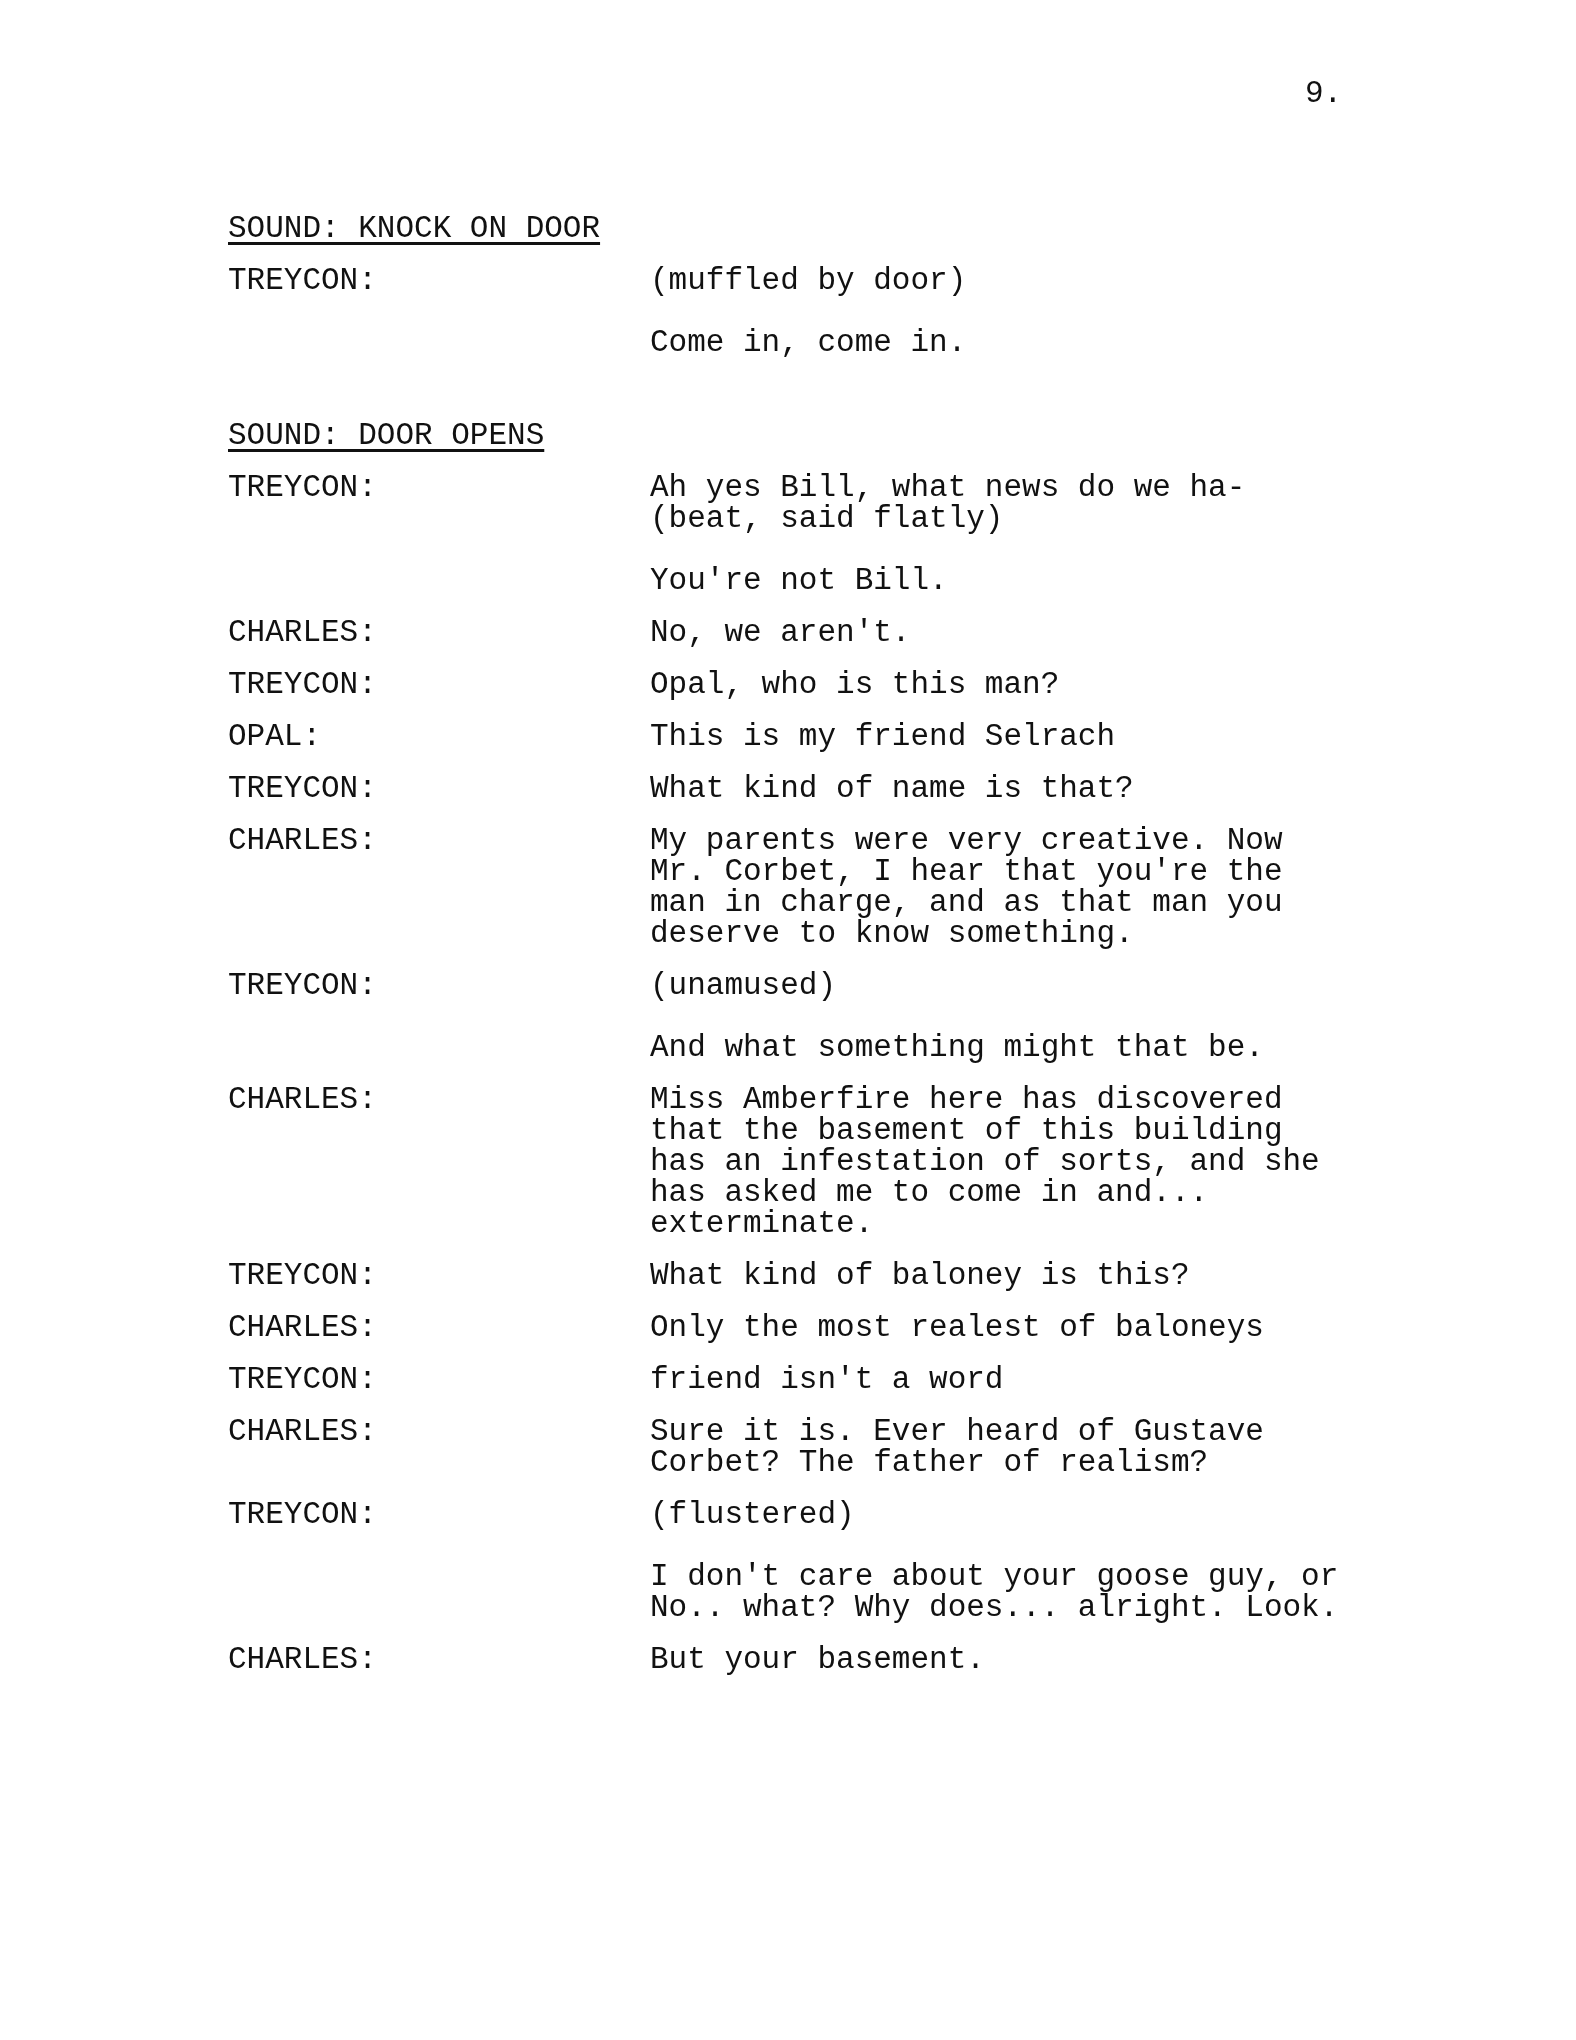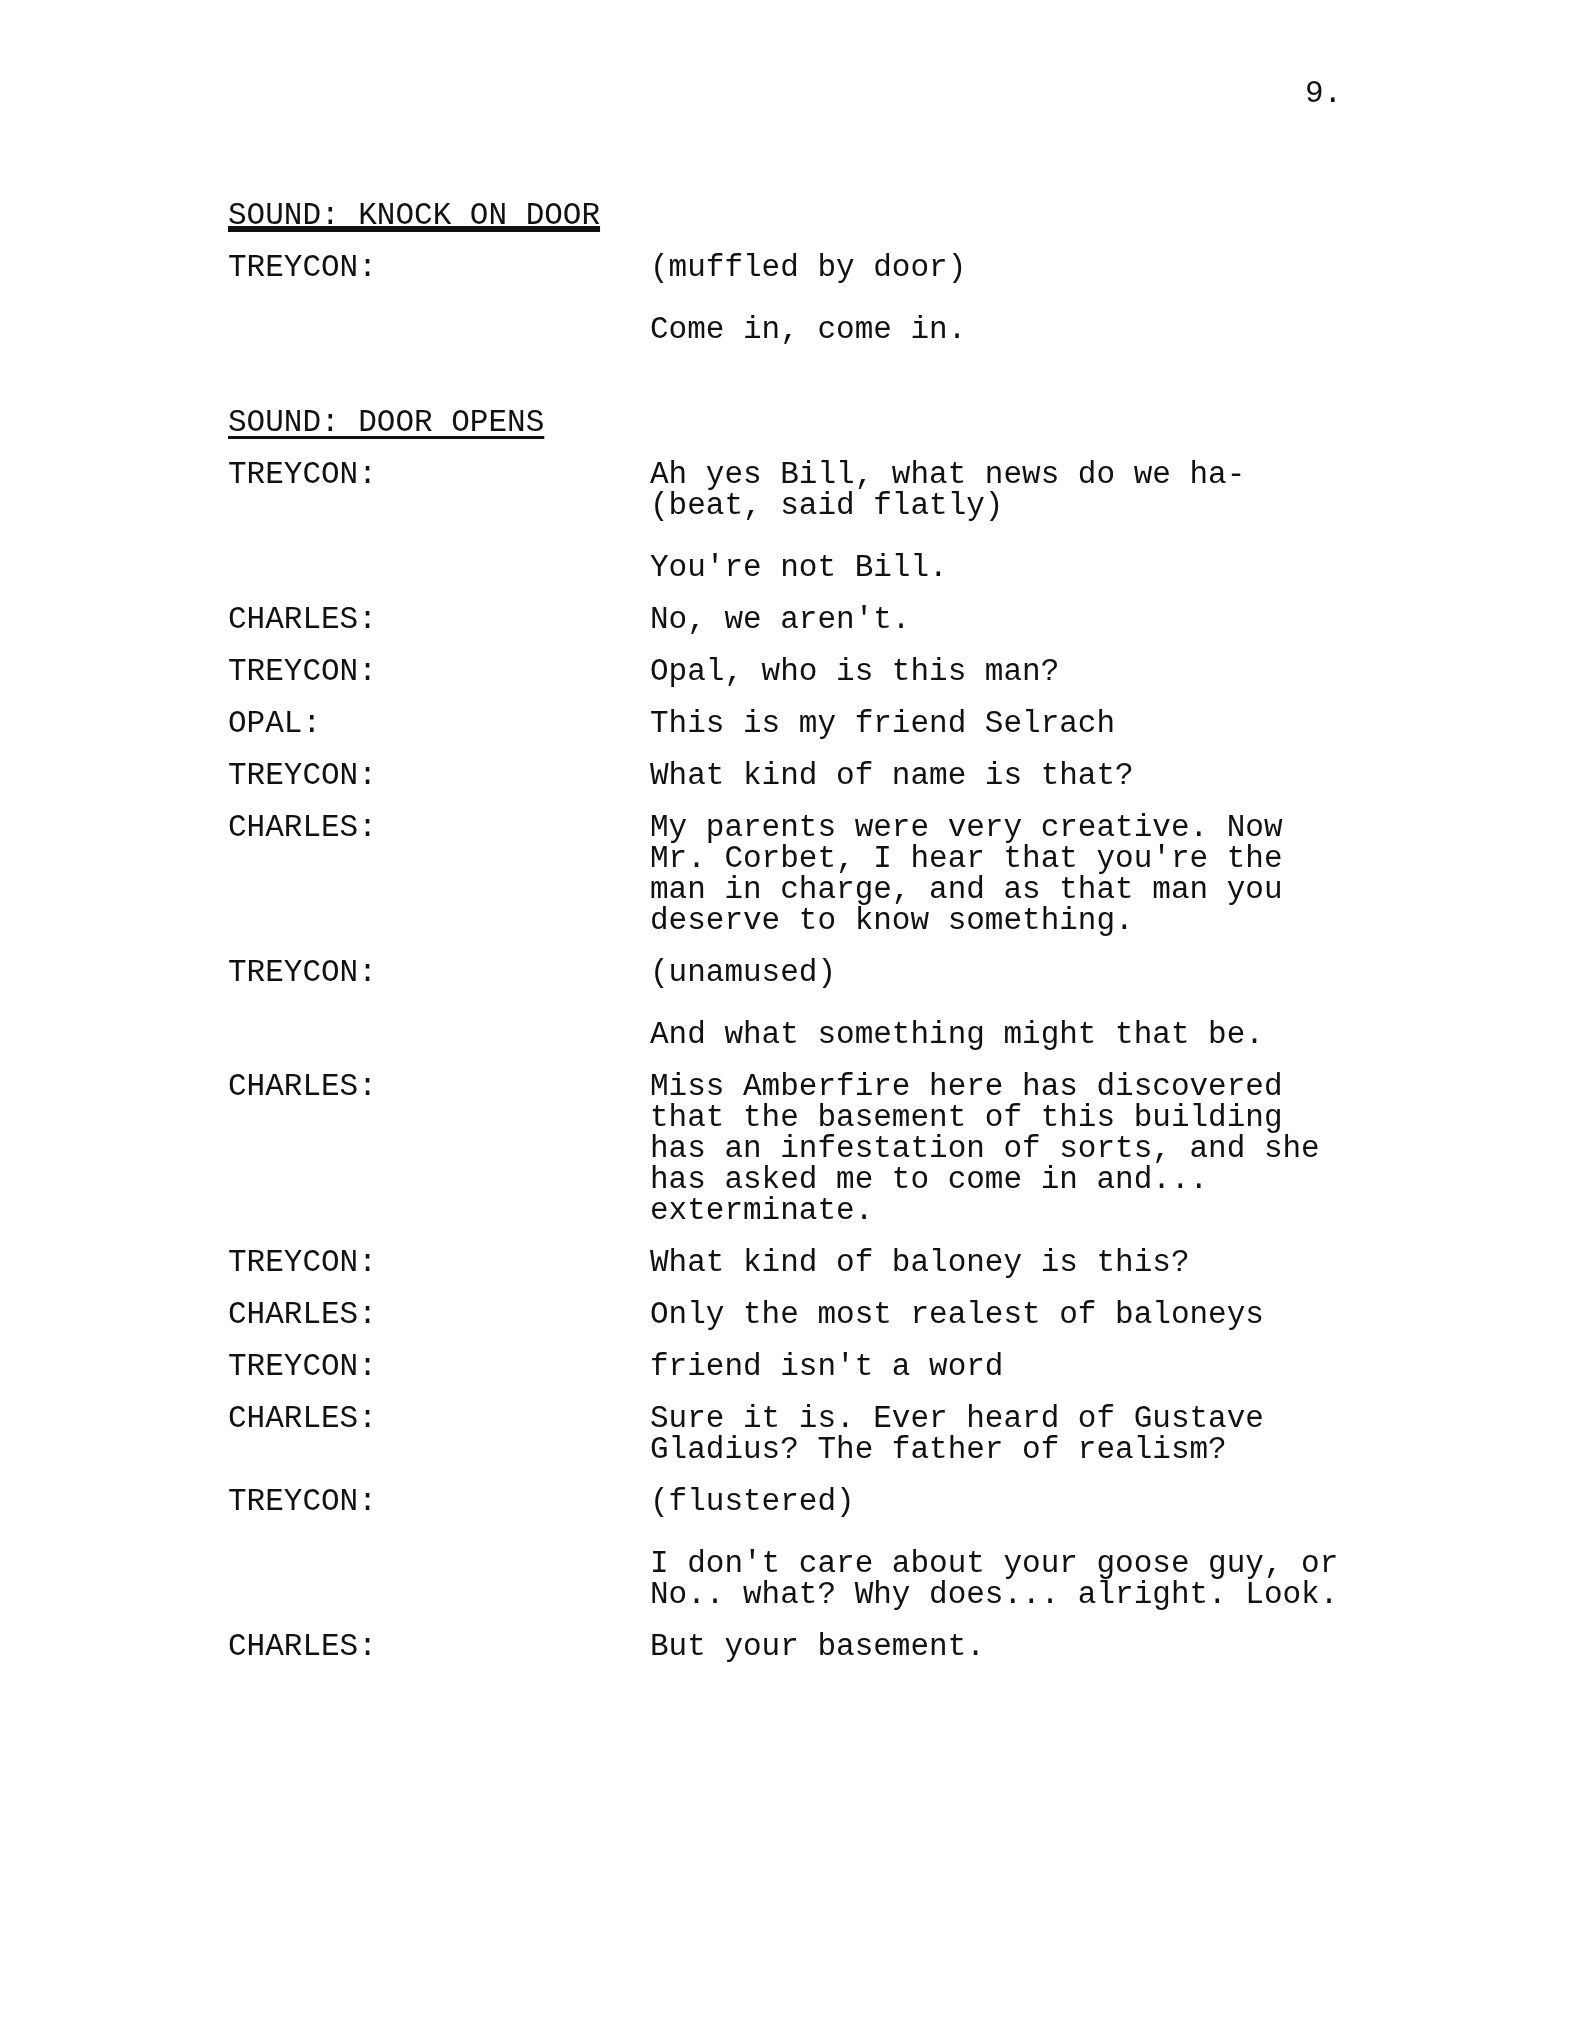--- a/index.html
+++ b/index.html
@@ -42,22 +42,21 @@
     align-items: flex-start;
     margin-top: 21px;
   }
   .block:first-child {
     margin-top: 0;
   }
   .block.sound-block {
     margin-top: 62px;
   }
   .block.sound-block:first-child {
-    margin-top: 0;
-    text-decoration: underline;
+    margin-top: 13px;
   }
   .character-cell {
     width: 422px;
     flex: 0 0 422px;
     white-space: pre;
   }
   .dialogue-cell {
     flex: 1 1 auto;
     min-width: 0;
   }
@@ -184,21 +183,21 @@
     <div class="character-cell">TREYCON:</div>
     <div class="dialogue-cell">
           <div class="line">friend isn't a word</div>
         </div>
   </section>
 
   <section class="block dialogue-block">
     <div class="character-cell">CHARLES:</div>
     <div class="dialogue-cell">
           <div class="line">Sure it is. Ever heard of Gustave</div>
-          <div class="line">Gladius? The father of realism?</div>
+          <div class="line">Corbet? The father of realism?</div>
         </div>
   </section>
 
   <section class="block dialogue-block">
     <div class="character-cell">TREYCON:</div>
     <div class="dialogue-cell">
           <div class="line">(flustered)</div>
           <div class="line blank"></div>
           <div class="line">I don't care about your goose guy, or</div>
           <div class="line">No.. what? Why does... alright. Look.</div>

